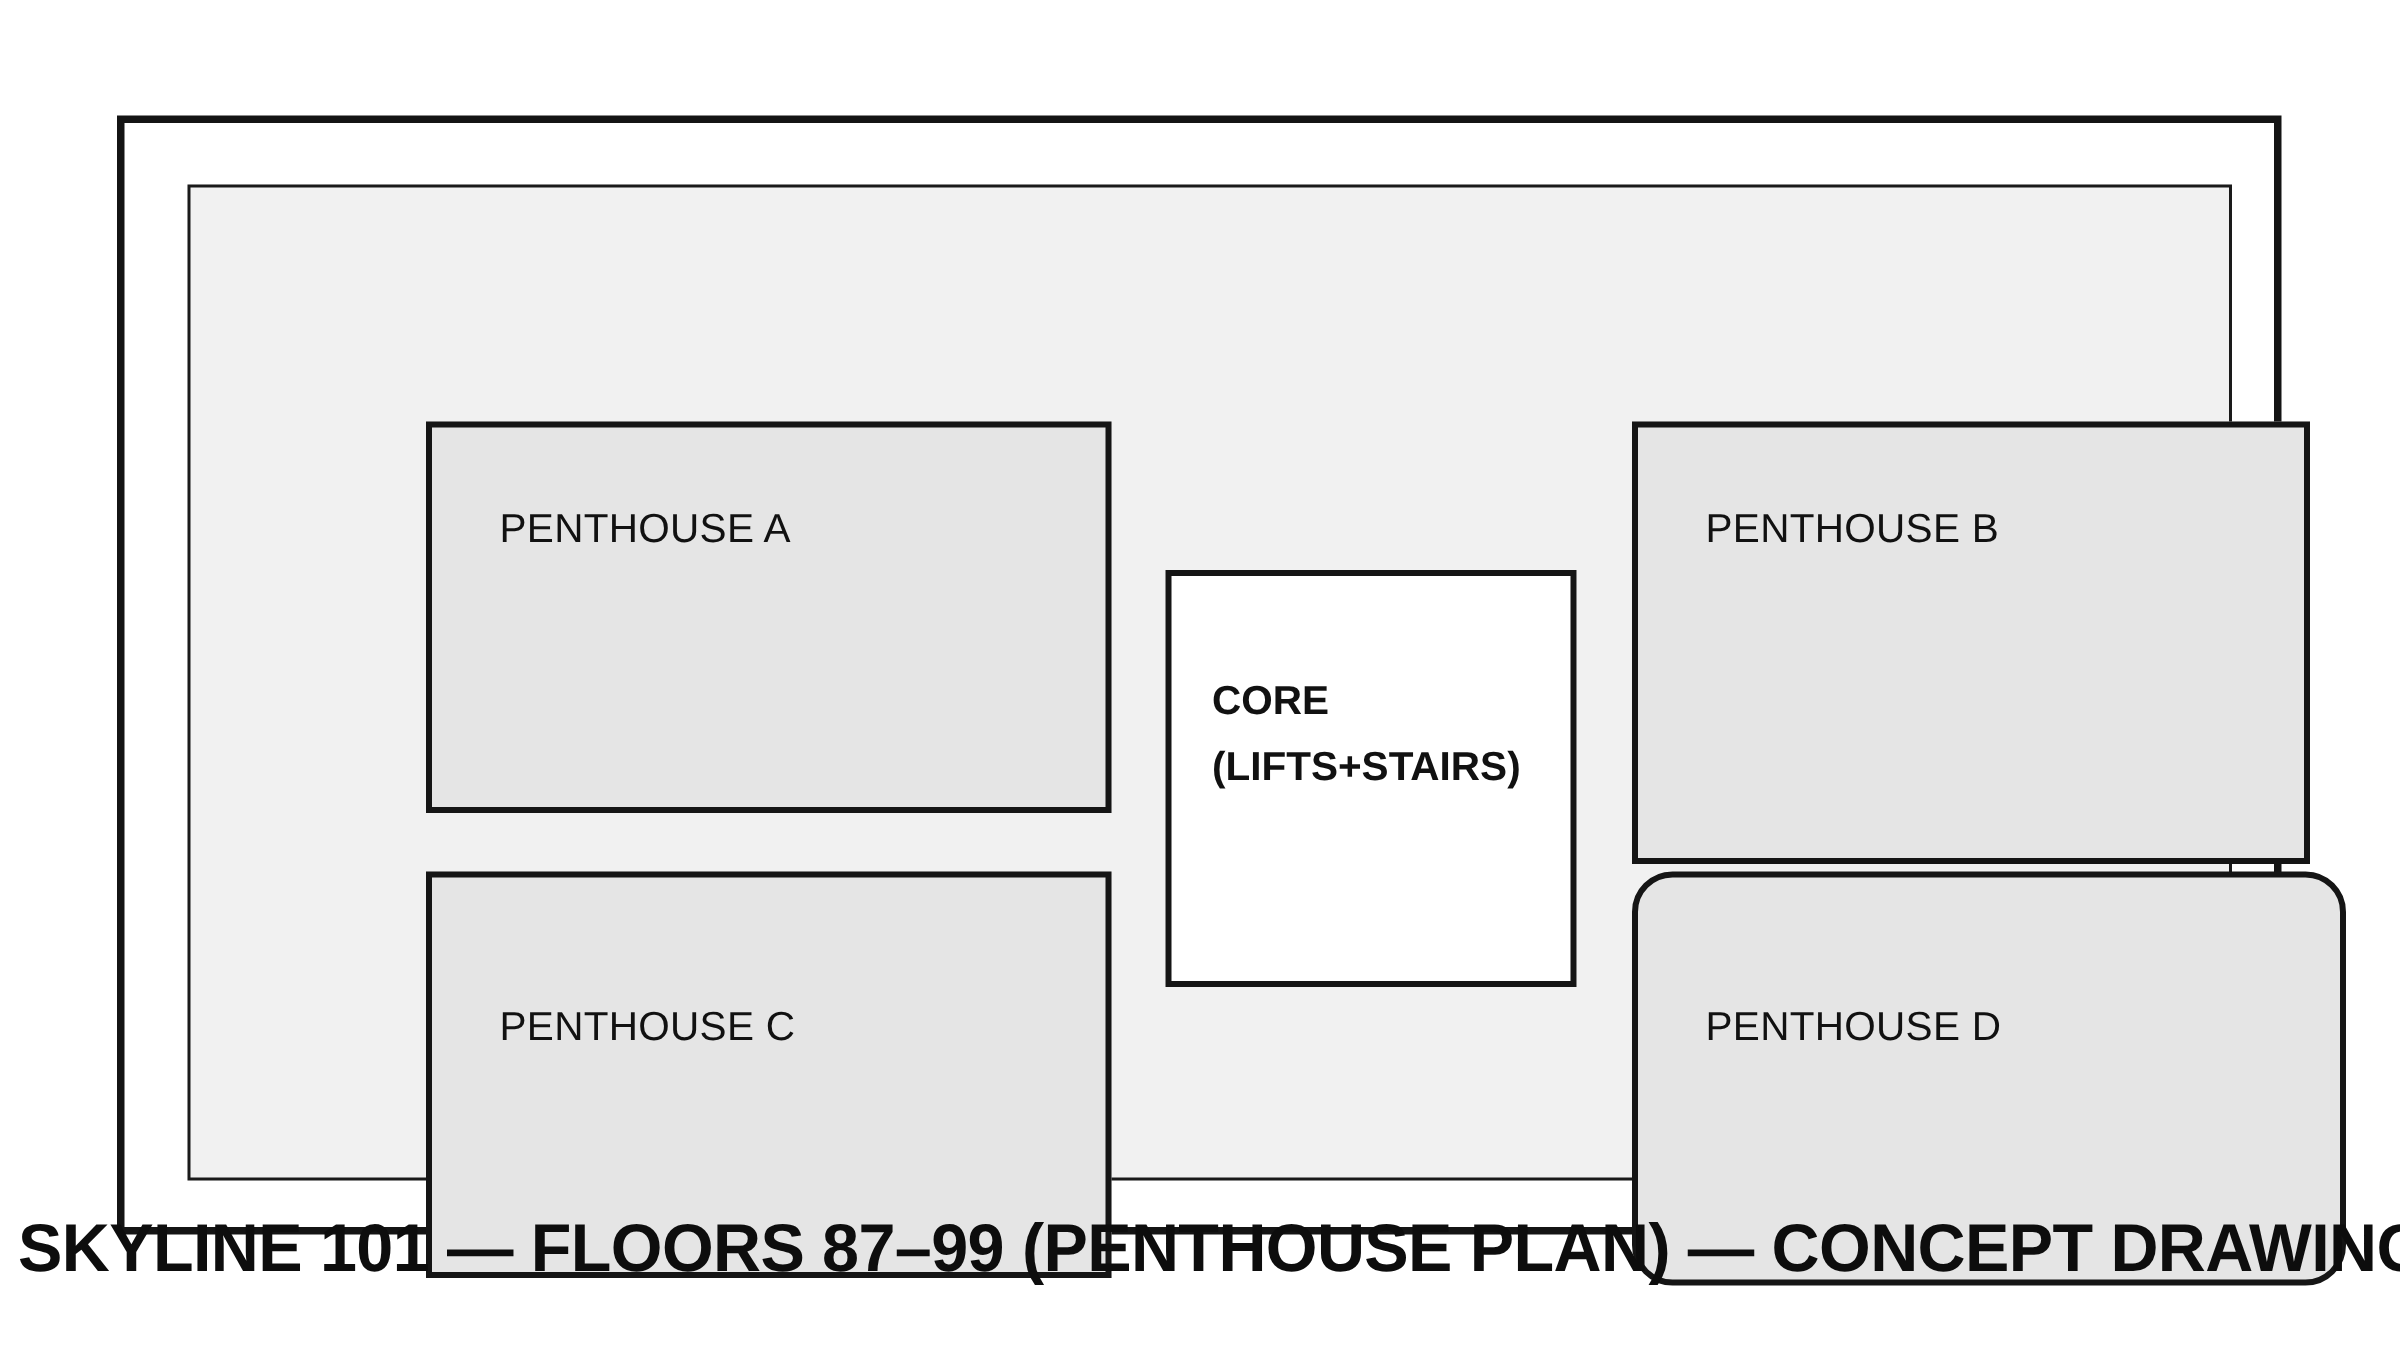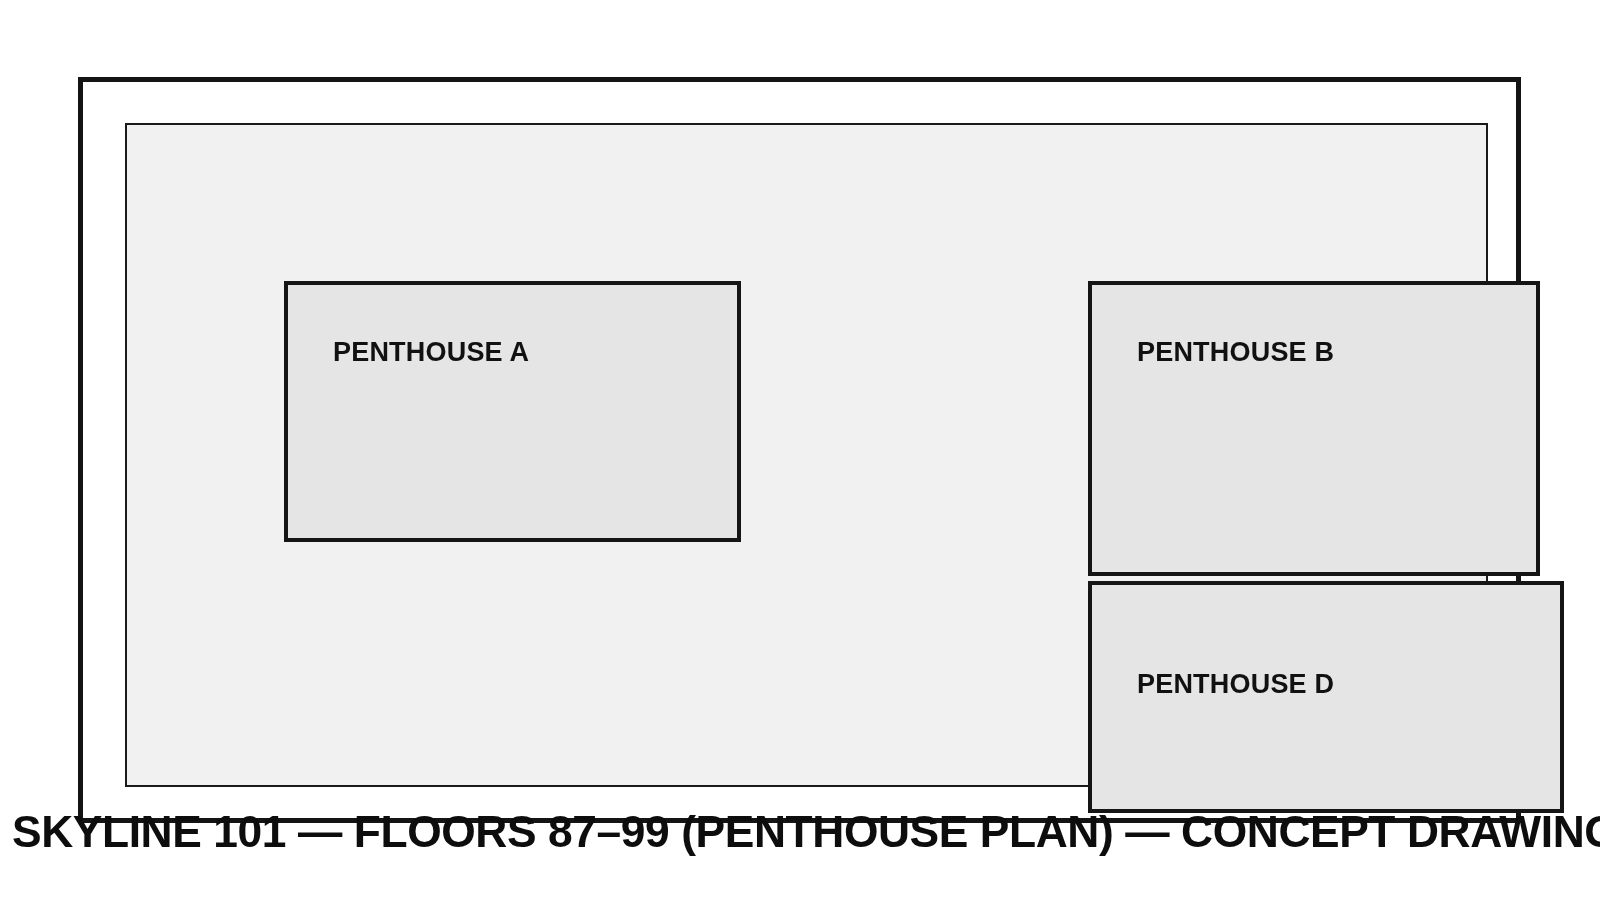--- a/index.html
+++ b/index.html
@@ -50,30 +50,30 @@
   
   .unit {
     position: absolute;
     box-sizing: border-box;
     background: #e5e5e5;
     border: 4px solid #151515;
   }
   .unit-label {
     position: absolute;
     font-size: 27px;
-    font-weight: bold;
+    font-weight: normal;
     letter-spacing: 0.2px;
     white-space: nowrap;
     color: #111111;
   }
 
   .unit-a { left: 157px;  top: 156px; width: 457px; height: 261px; }
   .unit-b { left: 961px;  top: 156px; width: 452px; height: 295px; }
   .unit-c { left: 157px;  top: 456px; width: 457px; height: 271px; }
-  .unit-d { left: 961px;  top: 456px; width: 476px; height: 232px; }
+  .unit-d { left: 961px;  top: 456px; width: 476px; height: 276px; border-radius: 27px; }
 
   .unit-a .unit-label { left: 45px; top: 52px; }
   .unit-b .unit-label { left: 45px; top: 52px; }
   .unit-c .unit-label { left: 45px; top: 84px; }
   .unit-d .unit-label { left: 45px; top: 84px; }
 
   
   .core {
     position: absolute;
     left: 650px;
@@ -122,24 +122,33 @@
     <div class="floor-slab">
 
       <div class="unit unit-a">
         <span class="unit-label">PENTHOUSE A</span>
       </div>
 
       <div class="unit unit-b">
         <span class="unit-label">PENTHOUSE B</span>
       </div>
 
+      <div class="unit unit-c">
+        <span class="unit-label">PENTHOUSE C</span>
+      </div>
 
       <div class="unit unit-d">
         <span class="unit-label">PENTHOUSE D</span>
       </div>
 
+      <div class="core">
+        <div class="core-label">
+          <span class="core-line">CORE</span>
+          <span class="core-line">(LIFTS+STAIRS)</span>
+        </div>
+      </div>
 
     </div>
   </div>
 
   <div class="caption">SKYLINE 101 — FLOORS 87–99 (PENTHOUSE PLAN) — CONCEPT DRAWING</div>
 
 </div>
 
 </body></html>

